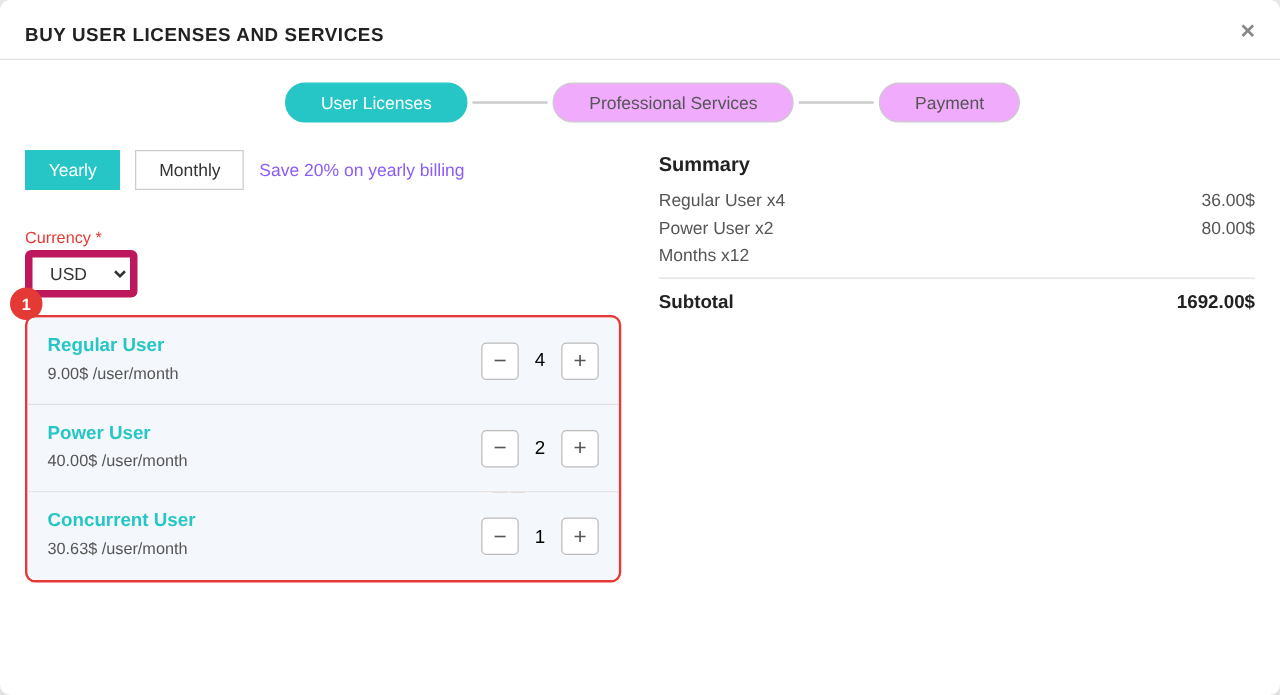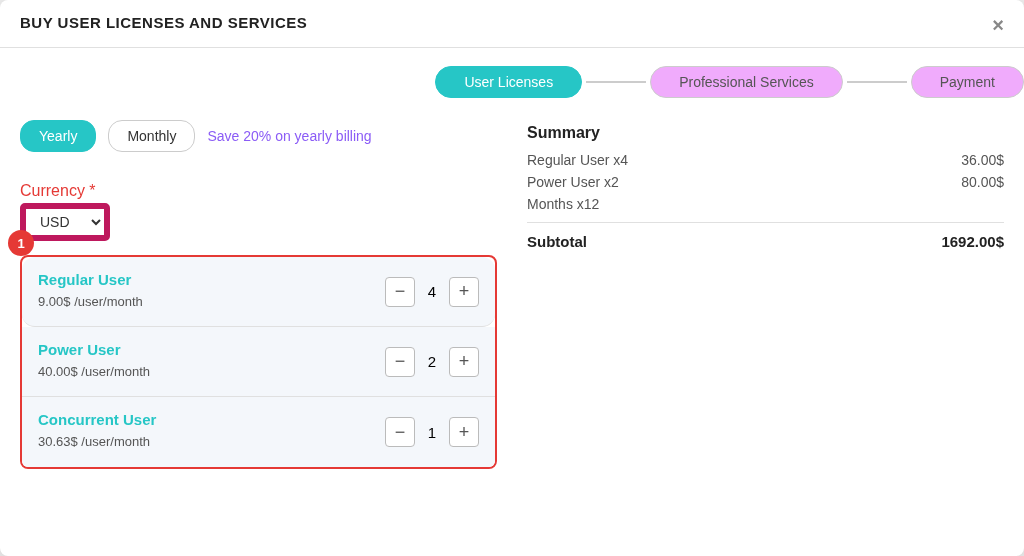--- a/index.html
+++ b/index.html
@@ -1,39 +1,39 @@
 <!DOCTYPE html>
 <html><head>
   <meta charset="utf-8">
   <style>
     * { box-sizing: border-box; margin: 0; padding: 0; }
     body { font-family: Arial, sans-serif; background: #f0f0f0; display: flex; justify-content: center; align-items: center; min-height: 100vh; }
     .modal { background: #fff; width: 1024px; min-height: 556px; border-radius: 8px; box-shadow: 0 4px 24px rgba(0,0,0,0.18); position: relative; display: flex; flex-direction: column; }
-    .modal-header { display: flex; align-items: flex-start; justify-content: space-between; padding: 14px 20px 10px 20px; border-bottom: 1px solid #e0e0e0; }
+    .modal-header { display: flex; align-items: flex-end; justify-content: space-between; padding: 14px 20px 10px 20px; border-bottom: 1px solid #e0e0e0; }
     .modal-title { font-weight: bold; font-size: 15px; color: #222; letter-spacing: 0.5px; }
     .close-btn { font-size: 20px; color: #888; cursor: pointer; background: none; border: none; font-weight: bold; }
     .modal-body { display: flex; flex-direction: column; flex: 1; padding: 0; }
     
-    .stepper { display: flex; align-items: center; justify-content: flex-end; padding: 18px 0 12px 0; gap: 4px; margin-left: 20px; }
+    .stepper { display: flex; align-items: center; justify-content: center; padding: 18px 0 12px 0; gap: 4px; margin-left: 20px; }
     .step { display: flex; align-items: center; }
     .step-label { padding: 7px 28px; border-radius: 20px; font-size: 14px; font-weight: 500; color: #555; border: 1.5px solid #ccc; background: #f0abfc; }
     .step-label.active { background: #26c6c6; color: #fff; border-color: #26c6c6; }
     .step-connector { width: 60px; height: 2px; background: #ccc; }
     
     .content-area { display: flex; flex: 1; padding: 10px 20px 10px 20px; gap: 30px; }
     .left-panel { flex: 1; min-width: 0; }
     .right-panel { flex: 1; min-width: 0; }
     
     .billing-row { display: flex; align-items: center; gap: 12px; margin-bottom: 8px; }
-    .billing-btn { padding: 7px 18px; border-radius: 14px; font-size: 14px; font-weight: 500; cursor: pointer; border: 1.5px solid #26c6c6; }
+    .billing-btn { padding: 7px 18px; border-radius: 0; font-size: 14px; font-weight: 500; cursor: pointer; border: 1.5px solid #26c6c6; }
     .billing-btn.active { background: #26c6c6; color: #fff; }
     .billing-btn.inactive { background: #fff; color: #333; border-color: #ccc; }
     .save-text { color: #8b5cf6; font-size: 14px; font-weight: 500; }
     
-    .currency-label { font-size: 16px; color: #555; margin-bottom: 3px; margin-top: 30px; }
+    .currency-label { font-size: 13px; color: #555; margin-bottom: 3px; margin-top: 30px; }
     .currency-label span { color: #e53935; }
     .currency-select { padding: 4px 10px; border: 6px solid #be185d; border-radius: 5px; font-size: 14px; color: #333; background: #fff; cursor: pointer; width: 90px; }
     
     .license-container { border: 2px solid #e53935; border-radius: 8px; margin-top: 14px; overflow: hidden; }
     .license-item { background: #f4f7fb; padding: 14px 16px 10px 16px; border-bottom: 1px solid #e0e0e0; position: relative; }
     .license-item:last-child { border-bottom: none; }
     .license-name { color: #26c6c6; font-weight: bold; font-size: 15px; margin-bottom: 4px; }
     .license-price { font-size: 13px; color: #555; margin-top: 6px; }
     .stepper-row { display: flex; align-items: center; gap: 8px; position: absolute; right: 16px; top: 50%; transform: translateY(-50%); }
     .stepper-btn { width: 30px; height: 30px; border: 1.5px solid #bbb; background: #fff; border-radius: 4px; font-size: 18px; cursor: pointer; display: flex; align-items: center; justify-content: center; color: #555; }
@@ -98,21 +98,21 @@
           </div>
           <select class="currency-select">
             <option value="USD">USD</option>
             <option value="EUR">EUR</option>
             <option value="GBP">GBP</option>
           </select>
         </div>
 
         <div class="license-container">
 
-          <div class="license-item" style="min-height:70px;border-radius:13px;">
+          <div class="license-item" style="min-height:70px;">
             <div class="license-name">Regular User</div>
             <div class="license-price">9.00$ /user/month</div>
             <div class="stepper-row">
               <button class="stepper-btn">−</button>
               <span class="stepper-val">4</span>
               <button class="stepper-btn">+</button>
             </div>
           </div>
 
           <div class="license-item" style="min-height:70px;">

